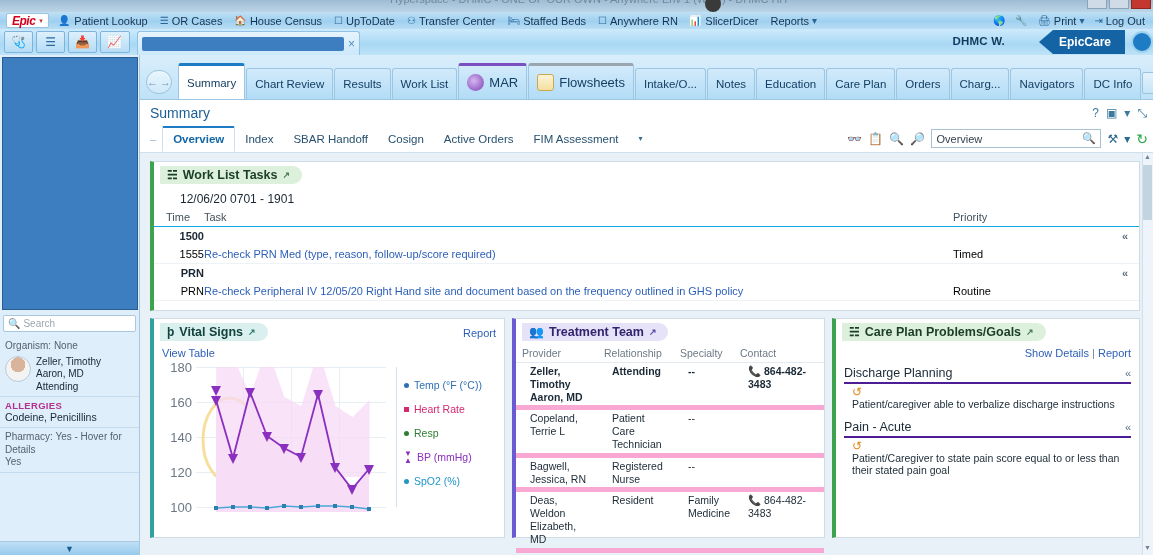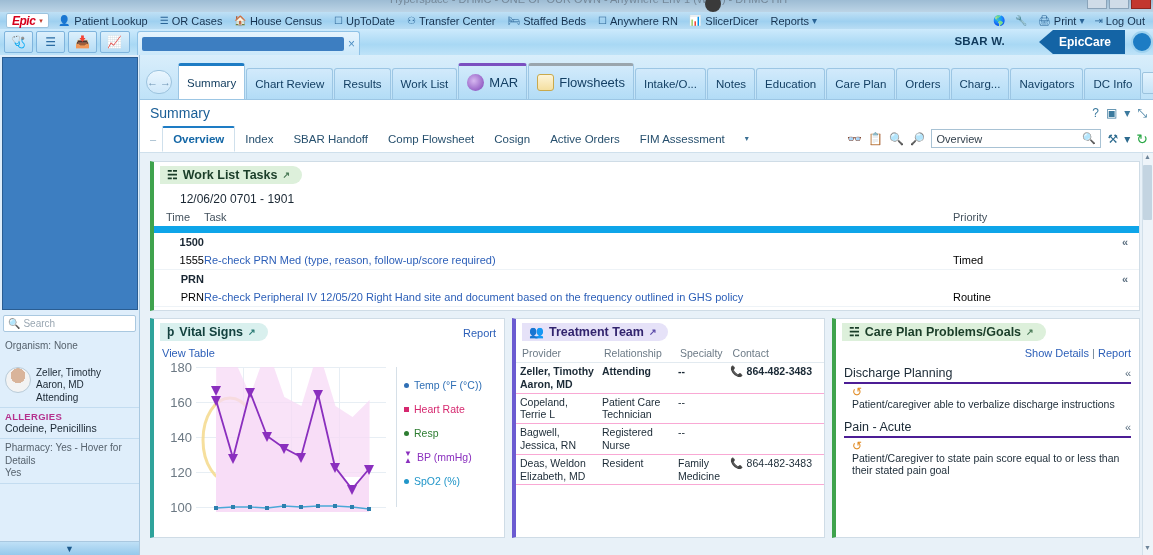--- a/index.html
+++ b/index.html
@@ -104,21 +104,21 @@
     display:flex;align-items:center;gap:3px;padding:0 4px;
     font-size:10px; color:#9aa7b2;
   }
   .sb-sec{padding:3px 5px; border-bottom:1px solid #c3dcf0;}
   .sb-sections{position:absolute; left:0; top:282px; right:0;}
   .sb-h{font-size:9.5px; font-weight:bold; letter-spacing:.3px;}
   .sb-h.prec{color:#3f63a8;}
   .sb-h.alle{color:#b5318e;}
   .sb-t{font-size:10.5px; color:#1a2733; line-height:1.25;}
   .sb-g{font-size:10px; color:#55616c; line-height:1.25;}
-  .sb-prov{display:flex; gap:5px; align-items:flex-start; margin-top:14px;}
+  .sb-prov{display:flex; gap:5px; align-items:flex-start; margin-top:3px;}
   .sb-av{width:26px;height:26px;border-radius:50%;flex:0 0 26px;
      background:radial-gradient(circle at 50% 32%, #d9b49a 0 36%, #f3f3f3 37% 100%);
      border:1px solid #b9cbd8;}
   .sb-provtxt{font-size:10px; color:#1a2733; line-height:1.25;}
   .sb-more{
     position:absolute; left:0; right:0; bottom:0; height:14px;
     background:linear-gradient(#bfe0f6,#96c9ec);
     border-top:1px solid #a9c8e0;
     display:flex;align-items:center;justify-content:center;
     color:#1d5a8c; font-size:9px;
@@ -228,21 +228,21 @@
   .card-hdr.purple .arr{color:#5b4aa8;}
   .card-hdr.teal .arr{color:#2a7a74;}
   .hico{font-size:12px;}
 
   
   #worklist{left:10px; top:8px; width:990px; height:150px;}
   .wl-date{margin:8px 0 0 26px; font-size:12px; color:#1a2733;}
   .wl-tbl{width:100%; border-collapse:collapse; font-size:11px; margin-top:3px;}
   .wl-tbl th{
     text-align:left; font-weight:normal; color:#44525e; font-size:11px;
-    padding:2px 0 3px 0; border-bottom:7px solid #0ea5e9;
+    padding:2px 0 3px 0; border-bottom:1px solid #0ea5e9;
   }
   .wl-tbl td{padding:3px 0; border-bottom:1px solid #eef3f7; vertical-align:top;}
   .wl-c1{width:50px; padding-left:12px !important;text-align:right;}
   .wl-c2{width:auto;}
   .wl-c3{width:158px;}
   .wl-c4{width:28px; text-align:center; color:#56687a;}
   .wl-group td{font-weight:bold; color:#1a2733; border-bottom:none;}
   .wl-link{color:#2c5fb8; }
   .chev{font-size:11px; color:#5b6f80;}
 
@@ -263,21 +263,21 @@
   .legend .bp{display:inline-block;width:8px;font-size:8px;line-height:.9;text-align:center;color:#8a2fbe;}
   .legend-div{position:absolute; left:236px; top:0; width:1px; height:140px; background:#d6e0e8;}
 
   
   #treat{left:372px; top:165px; width:313px; height:220px;}
   .tt-tbl{width:100%; border-collapse:collapse; font-size:10.5px; margin-top:4px;}
   .tt-tbl th{
     text-align:left; font-weight:normal; color:#6c7a86; font-size:10.5px;
     padding:2px 4px 3px 6px; border-bottom:1px solid #e2eaf0;
   }
-  .tt-tbl td{padding:2px 4px 2px 4px; border-bottom:1px solid #f9a8d4; vertical-align:top; color:#1b2a36; line-height:1.22;}
+  .tt-tbl td{padding:2px 4px 2px 14px; border-bottom:5px solid #f9a8d4; vertical-align:top; color:#1b2a36; line-height:1.22;}
   .tt-tbl tr.first td{font-weight:bold;}
   .ph{color:#1b2a36;}
 
   
   #careplan{left:692px; top:165px; width:308px; height:220px;}
   .cp-links{position:absolute; right:8px; top:28px; font-size:11px; color:#2c5fb8;}
   .cp-sec{margin:0 8px; border-bottom:2px solid #4c1d95; display:flex; align-items:center;
     font-size:12.5px; color:#1b2a36; padding:3px 0 2px 0;}
   .cp-sec .chev{margin-left:auto;}
   .cp-goal{margin:2px 8px 0 16px; font-size:10.5px; color:#1b2a36; line-height:1.2;}
@@ -353,21 +353,21 @@
         <span class="mico">▾</span>
         </div>
       <div class="mitem">
         <span class="mico">⇥</span>
         <span>Log Out</span>
         </div>
     </div>
   </div>
 
   <div class="userrow">
-    <div class="user-name">SBAR W.</div>
+    <div class="user-name">DHMC W.</div>
     <div class="epiccare-tab">EpicCare</div>
     <div class="epiccare-ball"></div>
   </div>
 
   <div class="wsbar">
     <div class="wsicon">🩺</div>
     <div class="wsicon">☰</div>
     <div class="wsicon">📥</div>
     <div class="wsicon">📈</div>
     <div class="ws-opentab">
@@ -474,23 +474,20 @@
   <div class="subtabs">
     <span class="subdash">–</span>
     <div class="stab sel">
         <span>Overview</span>
       </div>
     <div class="stab">
         <span>Index</span>
       </div>
     <div class="stab">
         <span>SBAR Handoff</span>
-      </div>
-    <div class="stab">
-        <span>Comp Flowsheet</span>
       </div>
     <div class="stab">
         <span>Cosign</span>
       </div>
     <div class="stab">
         <span>Active Orders</span>
       </div>
     <div class="stab">
         <span>FIM Assessment</span>
       </div>

